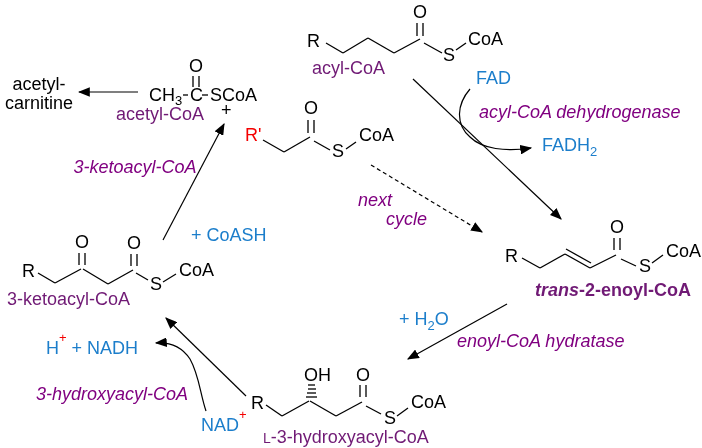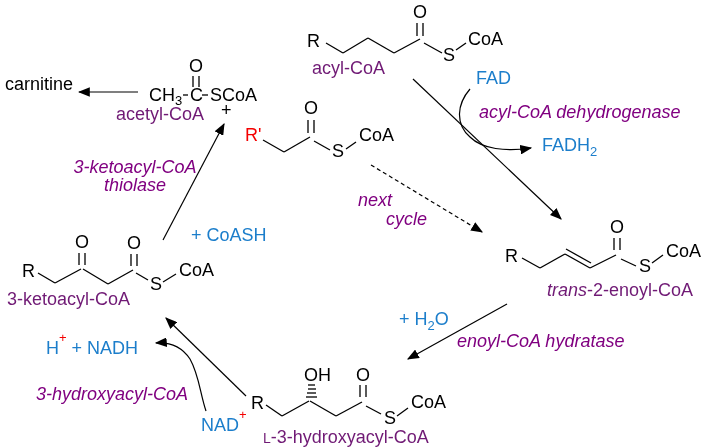--- a/index.html
+++ b/index.html
@@ -130,52 +130,52 @@
       <line class="arrow" x1="413" y1="79" x2="561" y2="219" marker-end="url(#ah)"></line>
       <path class="arrow" d="M470,89 C457,104 455,124 470,137 C482,149 506,152 531,148" marker-end="url(#ah)"></path>
       <line class="arrow" x1="371" y1="165" x2="482" y2="232" stroke-dasharray="4 3" marker-end="url(#ah)"></line>
       <line class="arrow" x1="507" y1="304" x2="408" y2="359" marker-end="url(#ah)"></line>
       <line class="arrow" x1="246" y1="396" x2="166" y2="318" marker-end="url(#ah)"></line>
       <path class="arrow" d="M206,411 C200,393 199,375 190,359 C182,347 170,342 156,343" marker-end="url(#ah)"></path>
     </g>
   </svg>
 
   <div class="lbl ctr" style="left:2px;top:75px;width:74px;">
+    <span style="display:block">acetyl-</span>
     <span style="display:block">carnitine</span>
   </div>
 
   <div class="lbl green" style="left:116px;top:105px;text-align:right;">acetyl-CoA</div>
   <div class="lbl" style="left:221px;top:101px;">+</div>
 
   <div class="lbl green" style="left:312px;top:59px;">acyl-CoA</div>
 
   <div class="lbl blue" style="left:476px;top:69px;">FAD</div>
   <div class="lbl purple" style="left:479px;top:103px;">acyl-CoA dehydrogenase</div>
   <div class="lbl blue" style="left:542px;top:136px;"><span>FADH</span><sub class="s">2</sub></div>
 
   <div class="lbl purple" style="left:358px;top:191px;">next</div>
   <div class="lbl purple" style="left:386px;top:210px;">cycle</div>
 
-  <div class="lbl green" style="left:547px;top:281px;"><span style="font-style:italic">trans</span><span>-2-enoyl-CoA</span></div>
+  <div class="lbl green" style="left:535px;top:281px;font-weight:bold;"><span style="font-style:italic">trans</span><span>-2-enoyl-CoA</span></div>
 
   <div class="lbl blue" style="left:399px;top:310px;"><span>+ H</span><sub class="s">2</sub><span>O</span></div>
   <div class="lbl purple" style="left:457px;top:332px;">enoyl-CoA hydratase</div>
 
   <div class="lbl green" style="left:263px;top:428px;"><span class="smallcap">L</span><span>-3-hydroxyacyl-CoA</span></div>
 
   <div class="lbl blue" style="left:177px;top:410px;margin-left:24px;"><span>NAD</span><sup class="r" style="position:relative;top:-5px;">+</sup></div>
 
   <div class="lbl blue" style="left:46px;top:333px;"><span>H</span><sup class="r" style="position:relative;top:-5px;">+</sup><span> + NADH</span></div>
 
   <div class="lbl purple ctr" style="left:28px;top:341px;width:168px;margin-top:44px;">
     <span style="display:block">3-hydroxyacyl-CoA</span>
   </div>
 
   <div class="lbl green" style="left:7px;top:290px;">3-ketoacyl-CoA</div>
 
   <div class="lbl purple ctr" style="left:70px;top:158px;width:130px;line-height:18px;">
     <span style="display:block">3-ketoacyl-CoA</span>
-    <span style="display:block">thiolase</span>
   </div>
 
   <div class="lbl blue" style="left:191px;top:186px;margin-top:40px;">+ CoASH</div>
 
 </div>
 
 </body></html>

